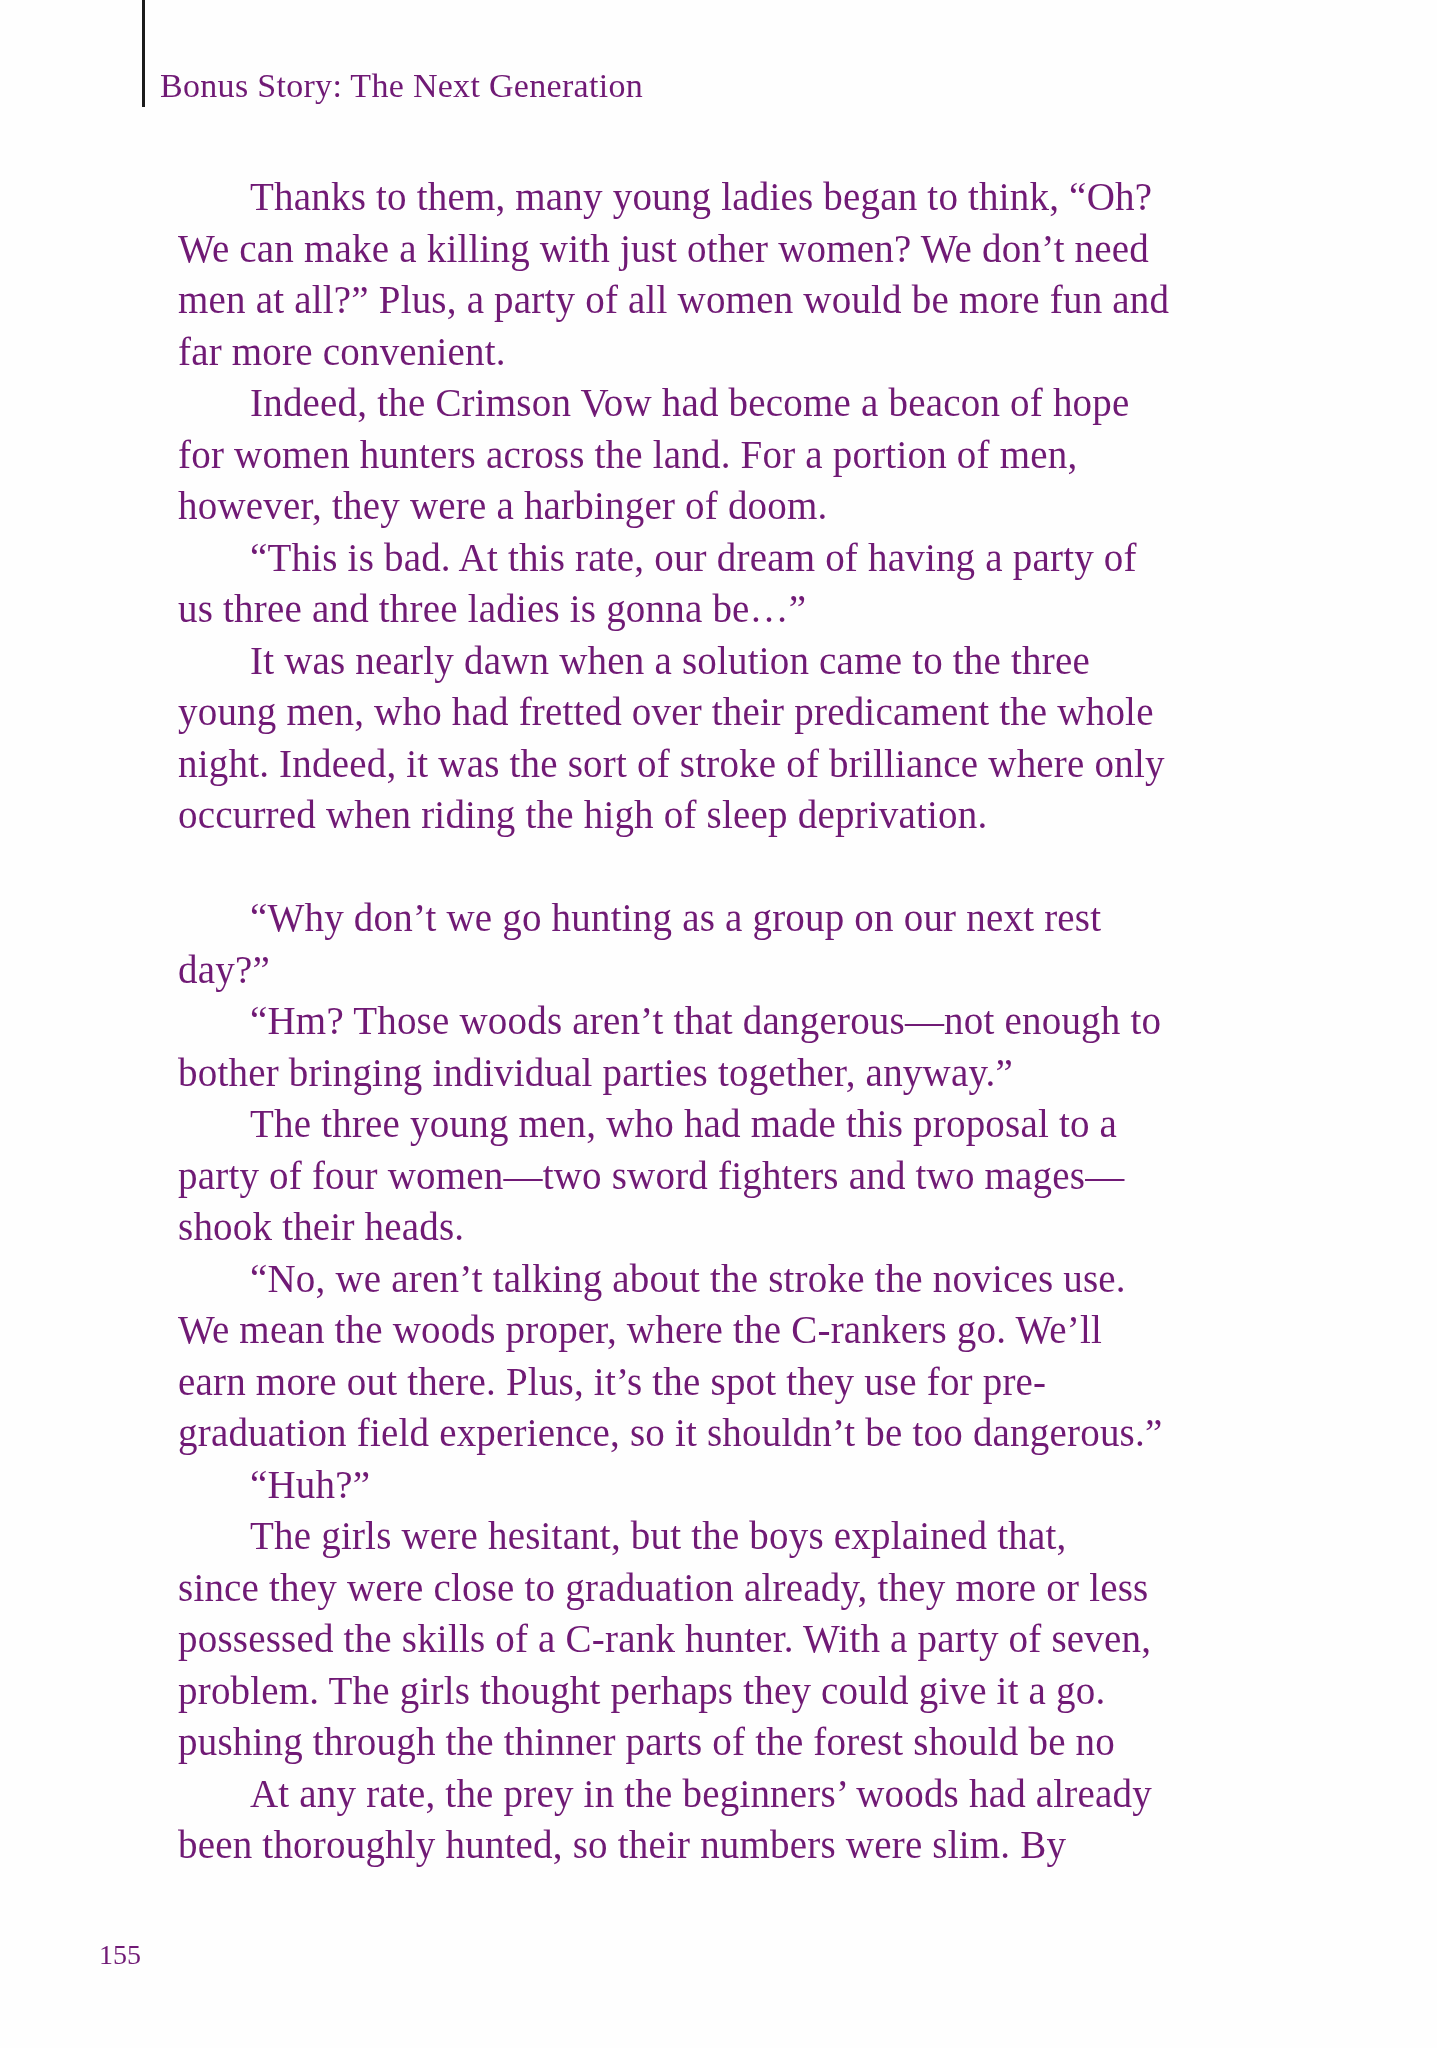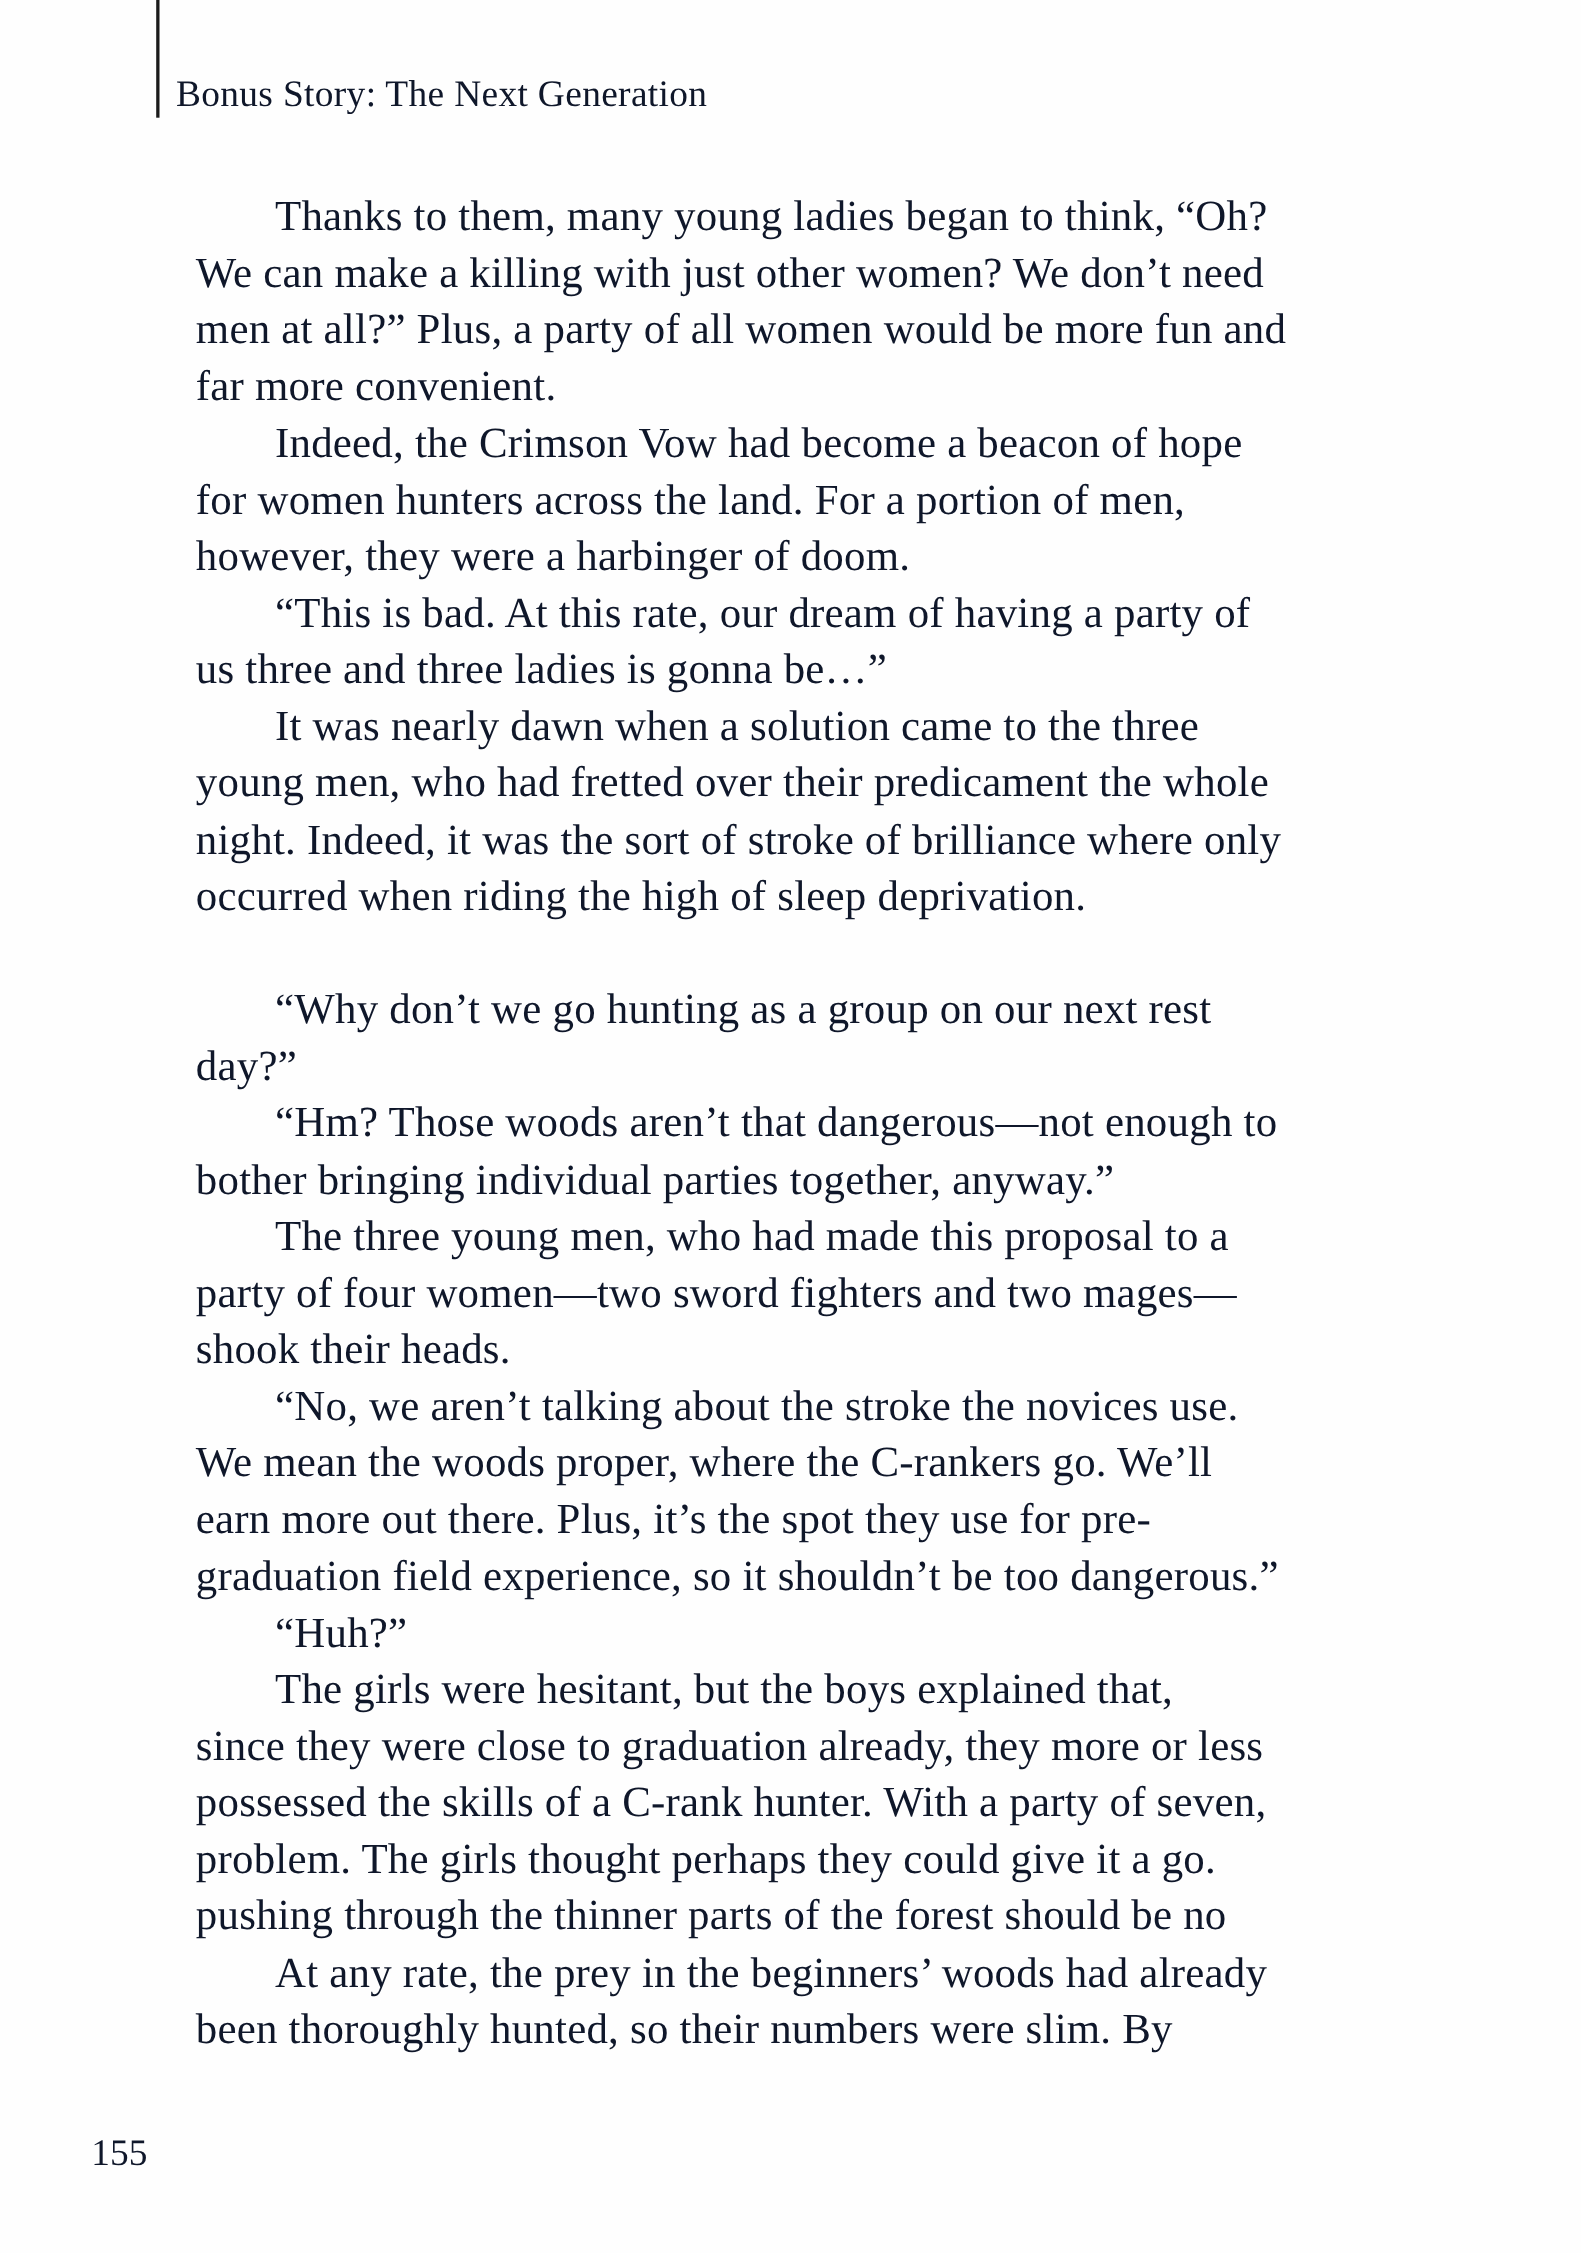--- a/index.html
+++ b/index.html
@@ -54,30 +54,30 @@
   .line.indent {
     padding-left: 72px;
   }
   .line.blank {
     height: 51.5px;
   }
   .italic {
   }
   .page-number {
     position: absolute;
-    left: 83px;
+    left: 99px;
     top: 1941px;
-    font-size: 34px;
+    font-size: 28px;
     line-height: 1;
   }
 </style>
 </head>
 <body>
 
-<div class="page" style="background: rgb(254, 254, 254); color: #0f172a;">
+<div class="page" style="background: rgb(254, 254, 254); color: #701a75;">
 
   <header class="chapter-header">
     <div class="header-rule" style="background: rgb(27, 27, 27);"></div>
     <div class="header-title">Bonus Story: The Next Generation</div>
   </header>
 
   <main class="body-text">
       <div class="line indent"><span>Thanks to them, many young ladies began to think, “Oh?</span></div>
       <div class="line"><span>We can make a killing with just other women? We don’t need</span></div>
       <div class="line"><span>men at all?” Plus, a party of all women would be more fun and</span></div>

